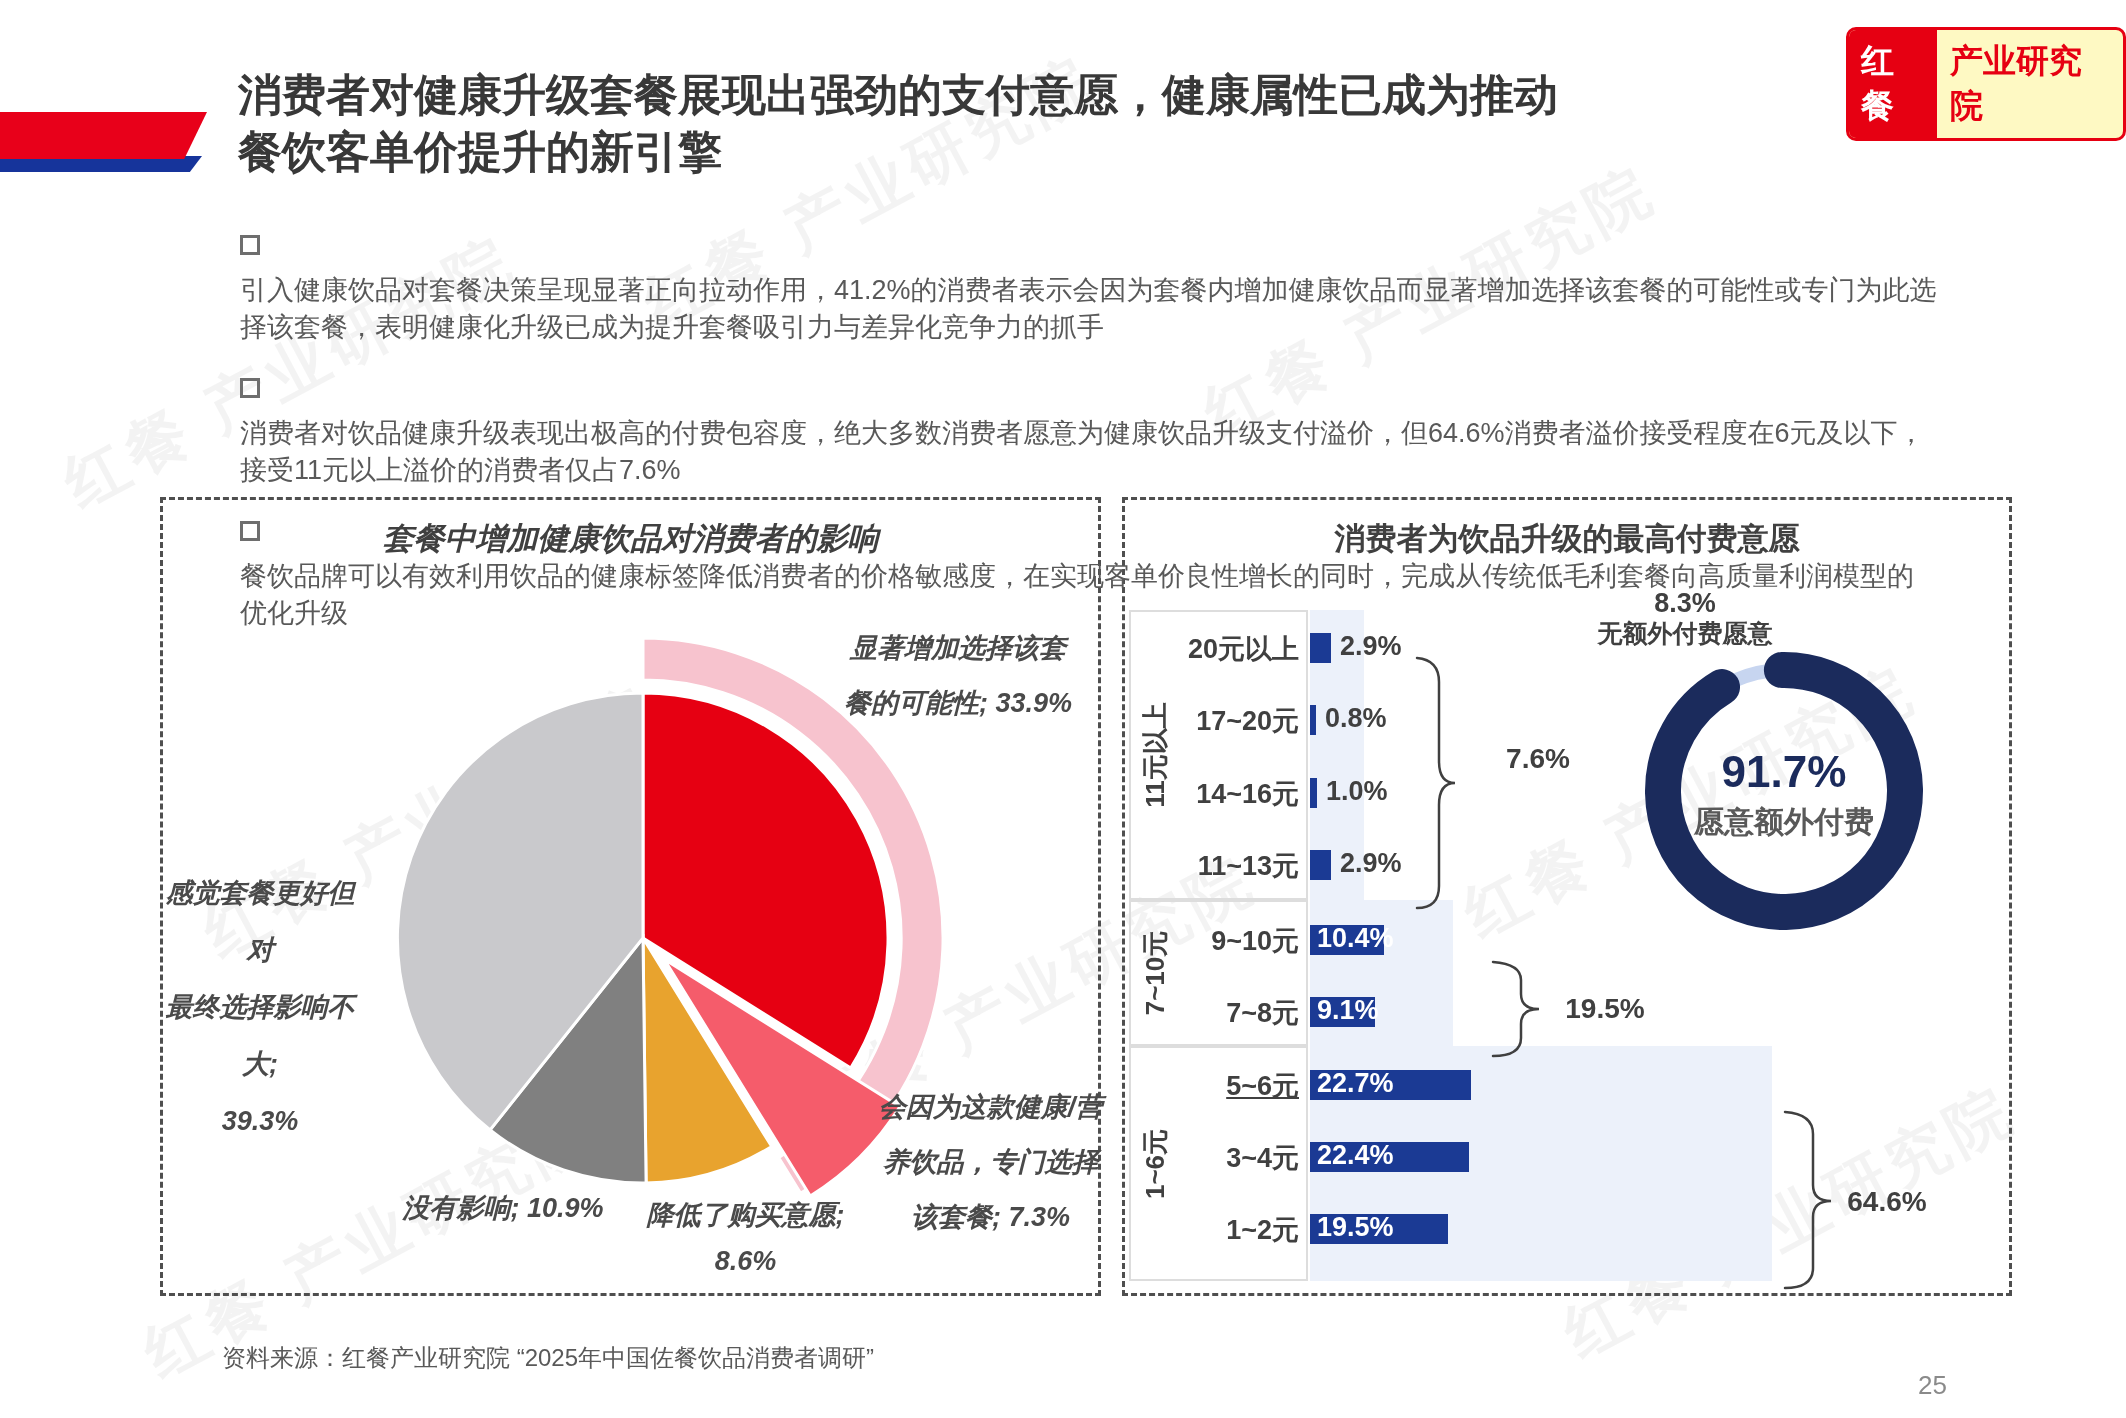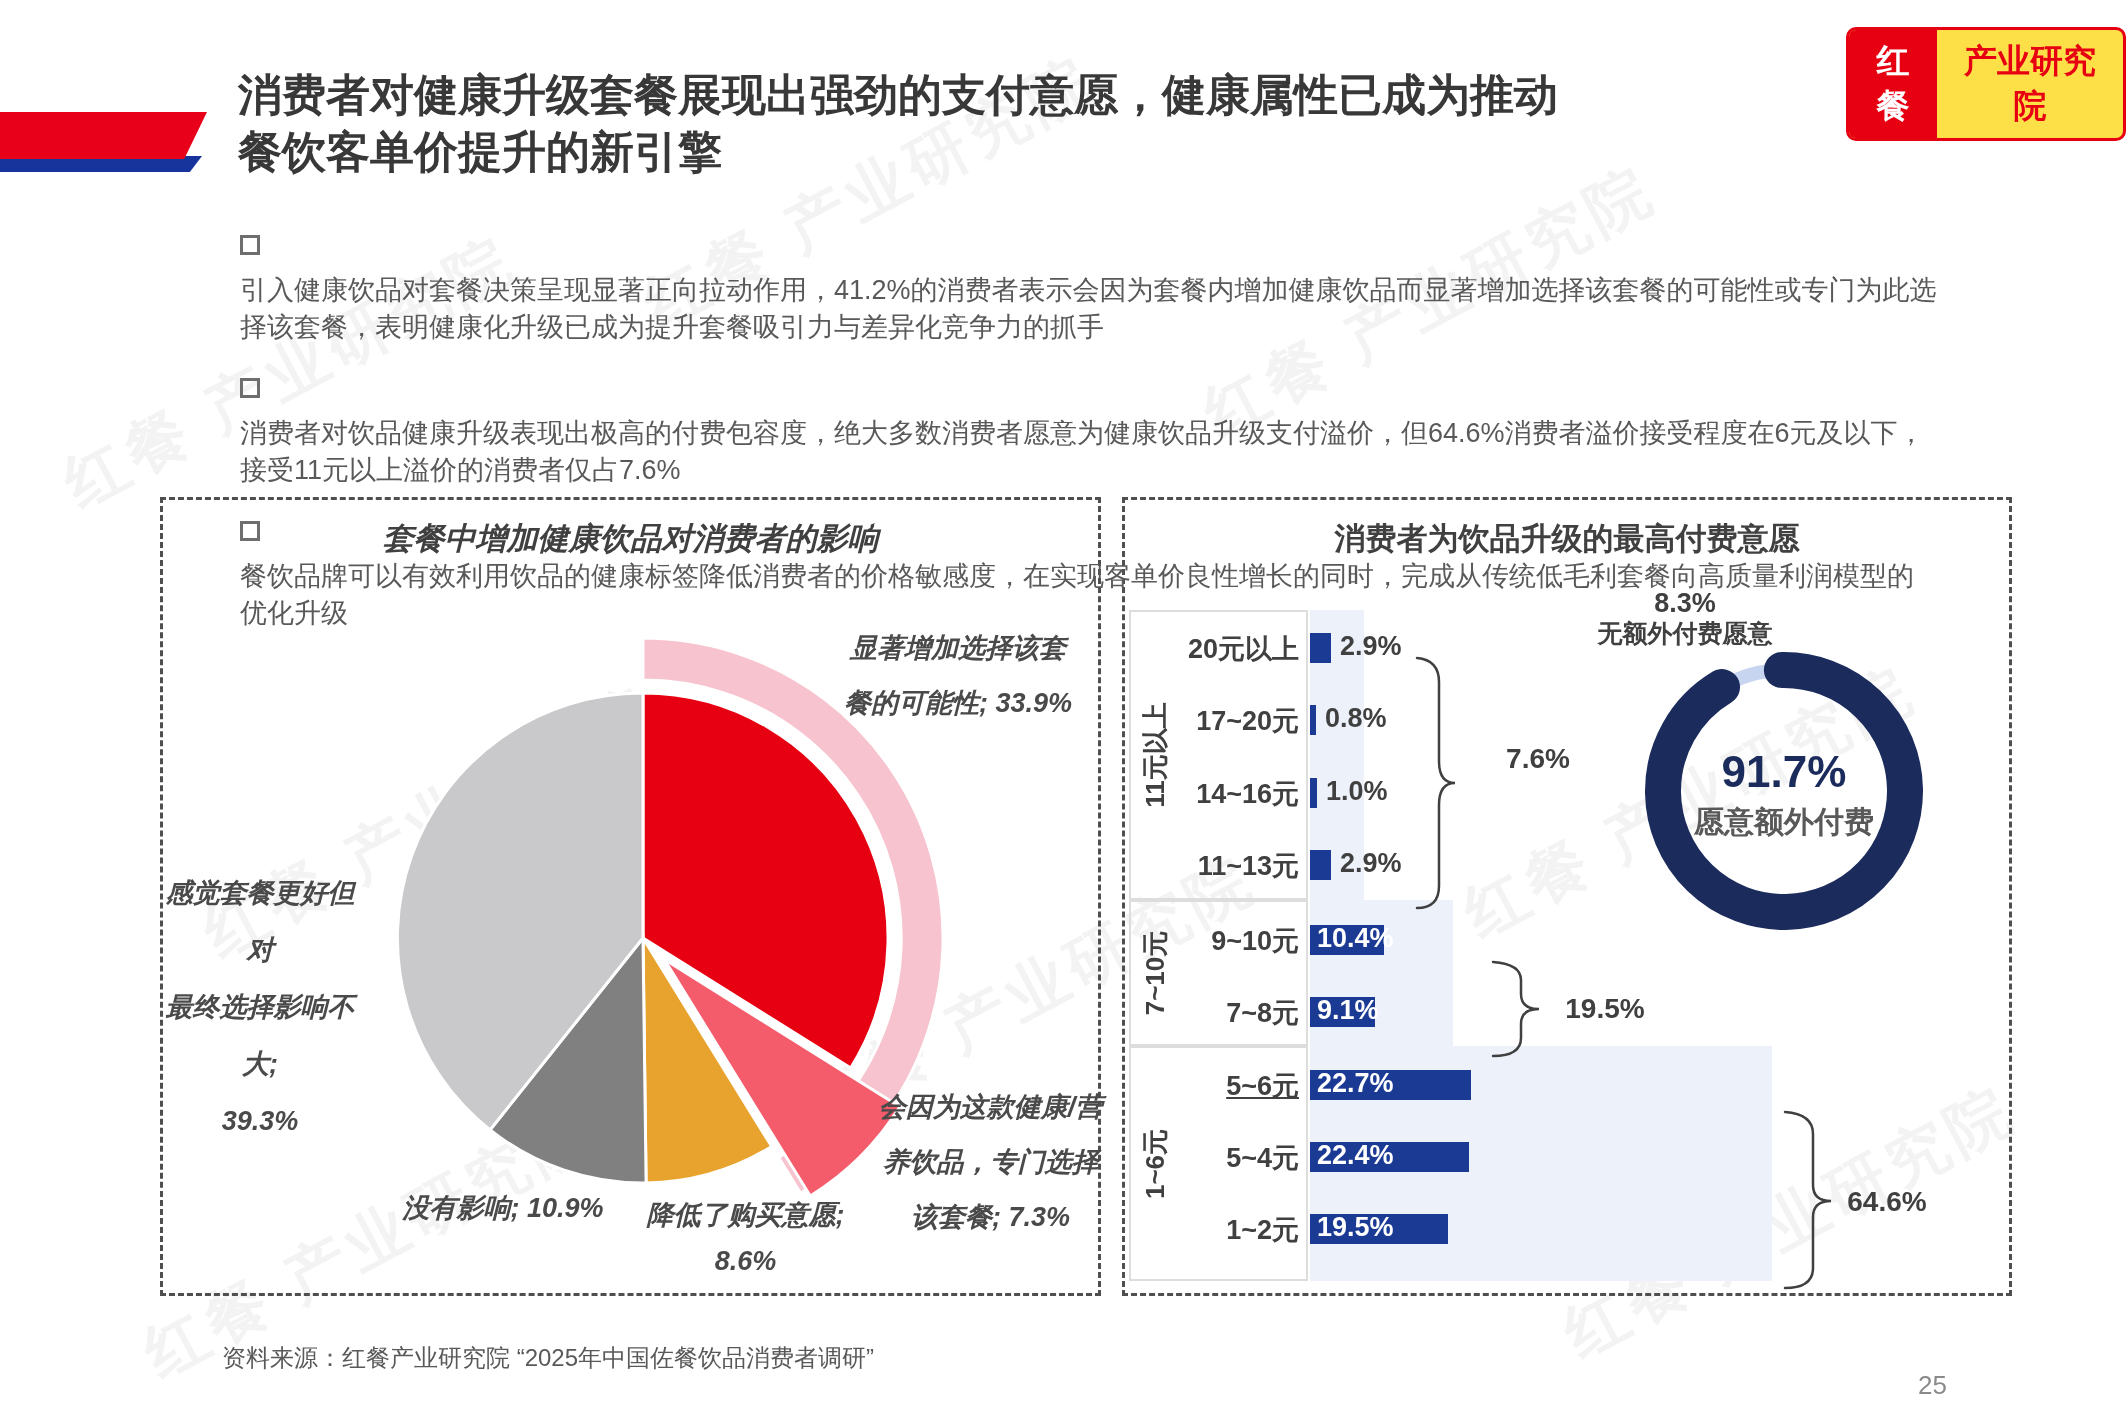--- a/index.html
+++ b/index.html
@@ -16,21 +16,21 @@
     transform:rotate(-28deg);letter-spacing:6px;pointer-events:none;
   }
   
   .accent-red{position:absolute;left:0;top:112px;width:207px;height:47px;background:#E8001A;
     clip-path:polygon(0 0,100% 0,89% 100%,0 100%);z-index:2;}
   .accent-blue{position:absolute;left:0;top:156px;width:202px;height:16px;background:#16349B;
     clip-path:polygon(0 0,100% 0,94% 100%,0 100%);z-index:1;}
   .page-title{position:absolute;left:238px;top:66px;width:1620px;
     font-size:44px;font-weight:bold;color:#383838;line-height:57px;z-index:3;}
   .logo{position:absolute;left:1846px;top:27px;display:inline-flex;align-items:stretch;
-    border:3px solid #E60012;border-radius:10px;overflow:hidden;background:#fde047;z-index:3;text-align:center;}
+    border:3px solid #E60012;border-radius:10px;overflow:hidden;background:#fef9c3;z-index:3;}
   .logo .brand{background:#E60012;color:#fff;font-size:33px;font-weight:bold;padding:9px 12px;}
   .logo .org{color:#E60012;font-size:33px;font-weight:bold;padding:9px 13px;}
   
   .bullets{position:absolute;left:240px;top:226px;width:1700px;z-index:3;}
   .bullet{display:flex;gap:17px;margin-bottom:23px;font-size:27px;color:#595959;line-height:37px;flex-direction:column;}
   .bullet .sq{width:14px;height:14px;border:3px solid #6e6e6e;margin-top:9px;flex-shrink:0;}
   
   .panel{position:absolute;border:3px dashed #4F4F4F;background:transparent;z-index:2;}
   .panel-left{left:160px;top:497px;width:935px;height:793px;font-style:italic;}
   .panel-right{left:1122px;top:497px;width:884px;height:793px;}
@@ -156,21 +156,21 @@
       <div class="bval" style="top: 348px; left: 215px; color: rgb(64, 64, 64);">2.9%</div>
       <div class="cat" style="top: 423px;">9~10元</div>
       <div class="bar" style="left: 185px; top: 425px; width: 74px; height: 30px;"></div>
       <div class="bval" style="top: 423px; left: 192px; color: rgb(255, 255, 255);">10.4%</div>
       <div class="cat" style="top: 495px;">7~8元</div>
       <div class="bar" style="left: 185px; top: 497px; width: 65px; height: 30px;"></div>
       <div class="bval" style="top: 495px; left: 192px; color: rgb(255, 255, 255);">9.1%</div>
       <div class="cat" style="top: 568px; text-decoration: underline;">5~6元</div>
       <div class="bar" style="left: 185px; top: 570px; width: 161px; height: 30px;"></div>
       <div class="bval" style="top: 568px; left: 192px; color: rgb(255, 255, 255);">22.7%</div>
-      <div class="cat" style="top: 640px;">5~4元</div>
+      <div class="cat" style="top: 640px;">3~4元</div>
       <div class="bar" style="left: 185px; top: 642px; width: 159px; height: 30px;"></div>
       <div class="bval" style="top: 640px; left: 192px; color: rgb(255, 255, 255);">22.4%</div>
       <div class="cat" style="top: 712px;">1~2元</div>
       <div class="bar" style="left: 185px; top: 714px; width: 138px; height: 30px;"></div>
       <div class="bval" style="top: 712px; left: 192px; color: rgb(255, 255, 255);">19.5%</div>
     </div>
 
   <svg class="overlay" width="884" height="793" viewBox="0 0 884 793">
     <path d="M292,158 Q314,160 314,182 L314,261 Q314,283 330,283 Q314,283 314,305 L314,386 Q314,408 292,408" fill="none" stroke="#404040" stroke-width="2.5" stroke-linecap="round"></path>
     <path d="M368,462 Q396,464 396,480 L396,494 Q396,509 414,509 Q396,509 396,524 L396,538 Q396,556 368,556" fill="none" stroke="#404040" stroke-width="2.5" stroke-linecap="round"></path>

